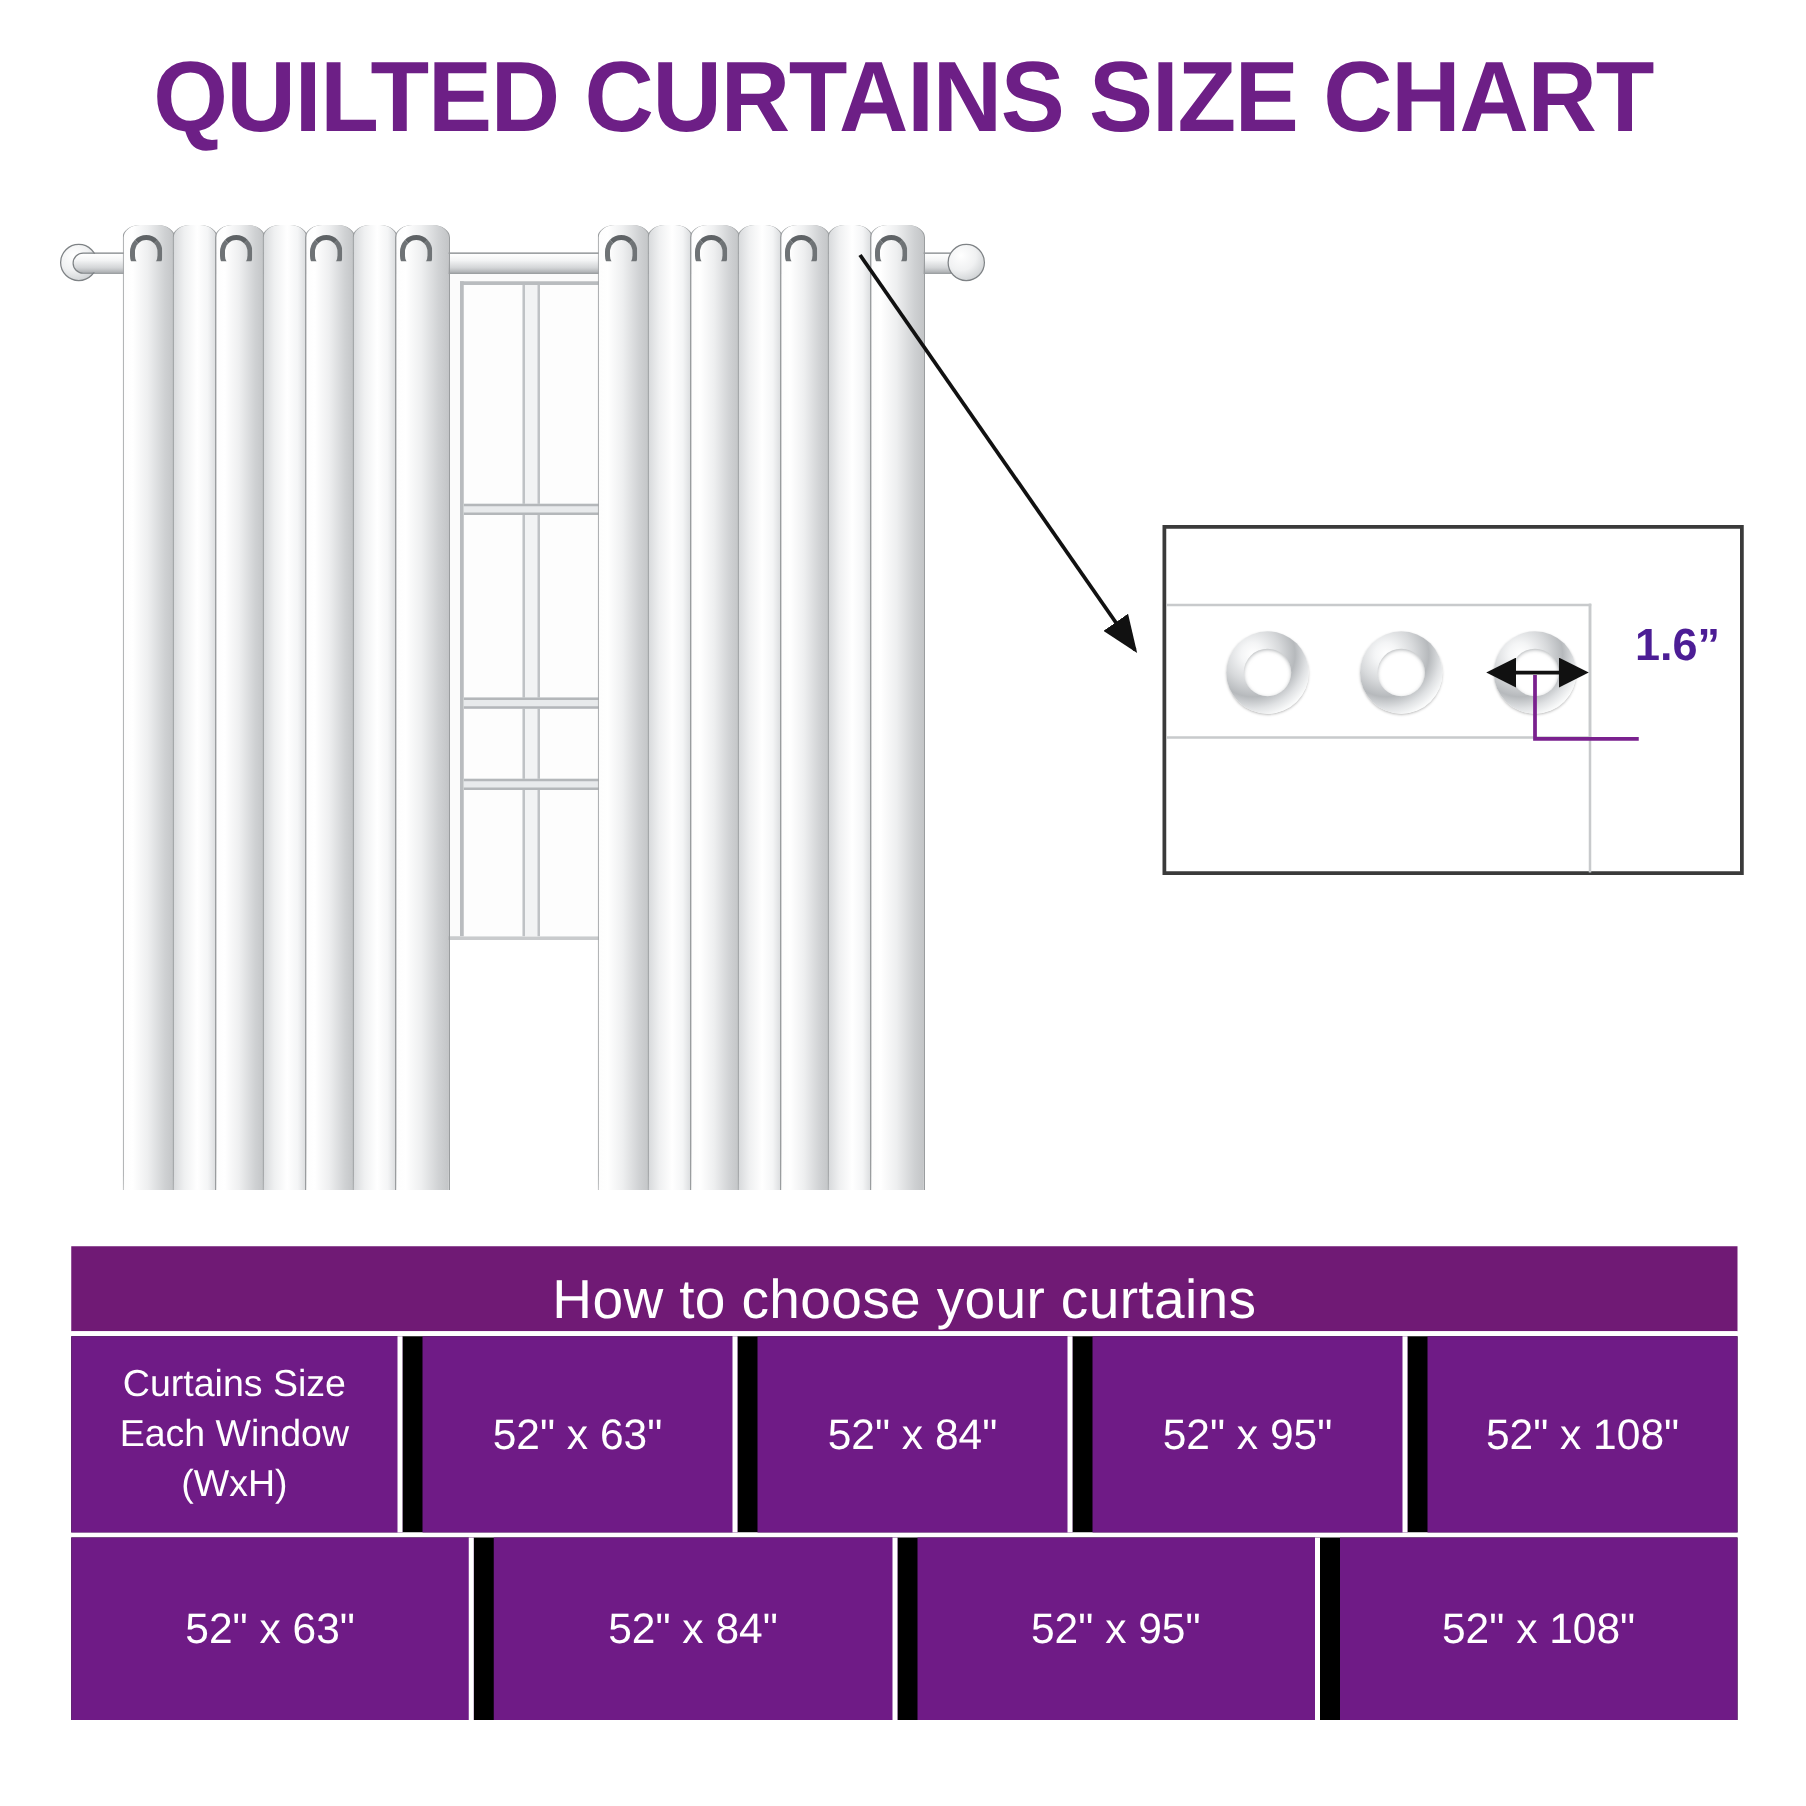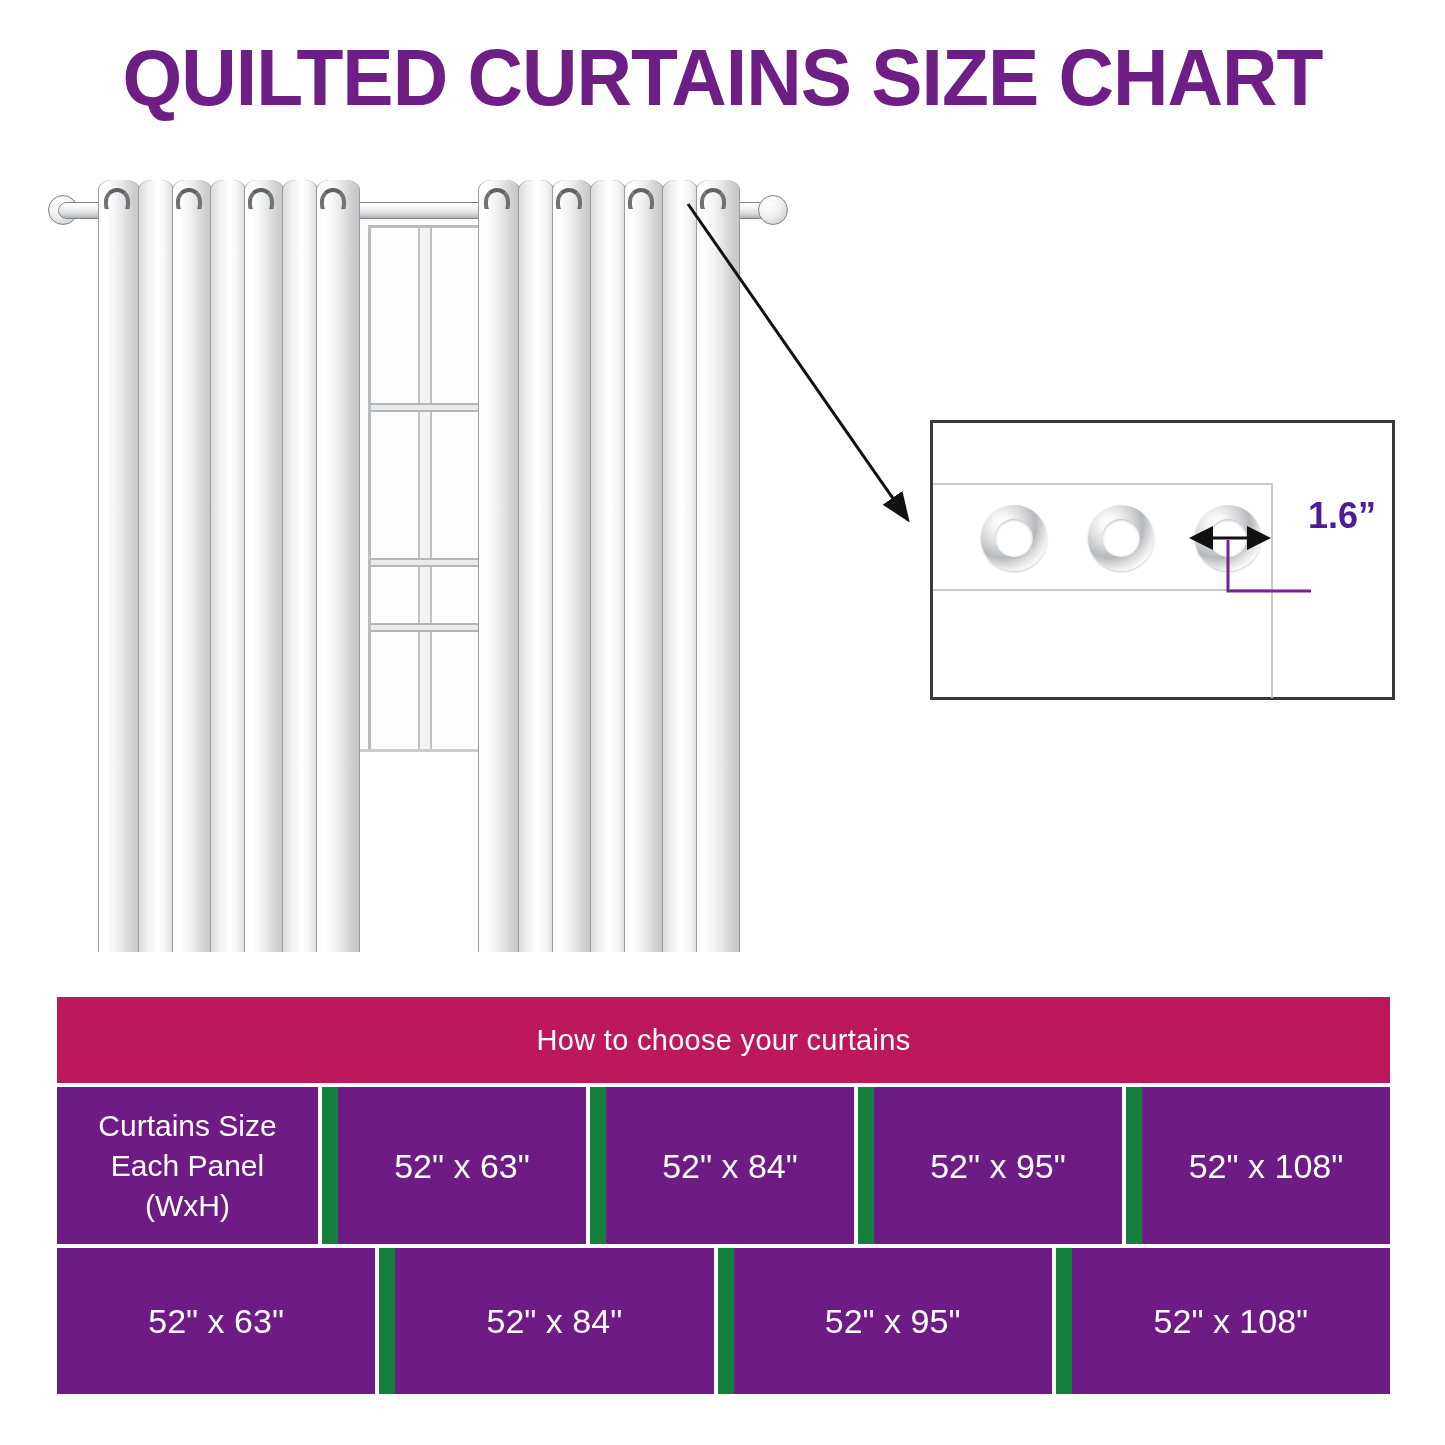--- a/index.html
+++ b/index.html
@@ -251,33 +251,33 @@
   }
 
   
   #size-table {
     position: absolute;
     left: 57px;
     top: 997px;
     width: 1333px;
   }
   .table-head {
-    background: #be185d;
+    background: #701a75;
     color: #ffffff;
     text-align: center;
-    font-size: 29px;
+    font-size: 44px;
     line-height: 86px;
-    height: 86px;
+    height: 68px;
     letter-spacing: 0.3px;
   }
   .gap-row { height: 4px; background: #ffffff; }
   .table-row {
     display: flex;
     width: 100%;
-    background: #15803d;
+    background: #000000;
     gap: 16px;
   }
   .cell {
     background: #6f1b86;
     color: #ffffff;
     display: flex;
     align-items: center;
     justify-content: center;
     text-align: center;
     box-sizing: border-box;
@@ -394,21 +394,21 @@
   </div>
 
   <div id="size-table">
     <div class="table-head">How to choose your curtains</div>
     <div class="gap-row"></div>
 
     <div class="table-row row-1">
       <div class="cell label">
         <span>
           <span>Curtains Size</span><br>
-          <span>Each Panel</span><br>
+          <span>Each Window</span><br>
           <span>(WxH)</span>
         </span>
       </div>
       <div class="cell value">52" x 63"</div>
       <div class="cell value">52" x 84"</div>
       <div class="cell value">52" x 95"</div>
       <div class="cell value">52" x 108"</div>
     </div>
 
     <div class="gap-row"></div>

